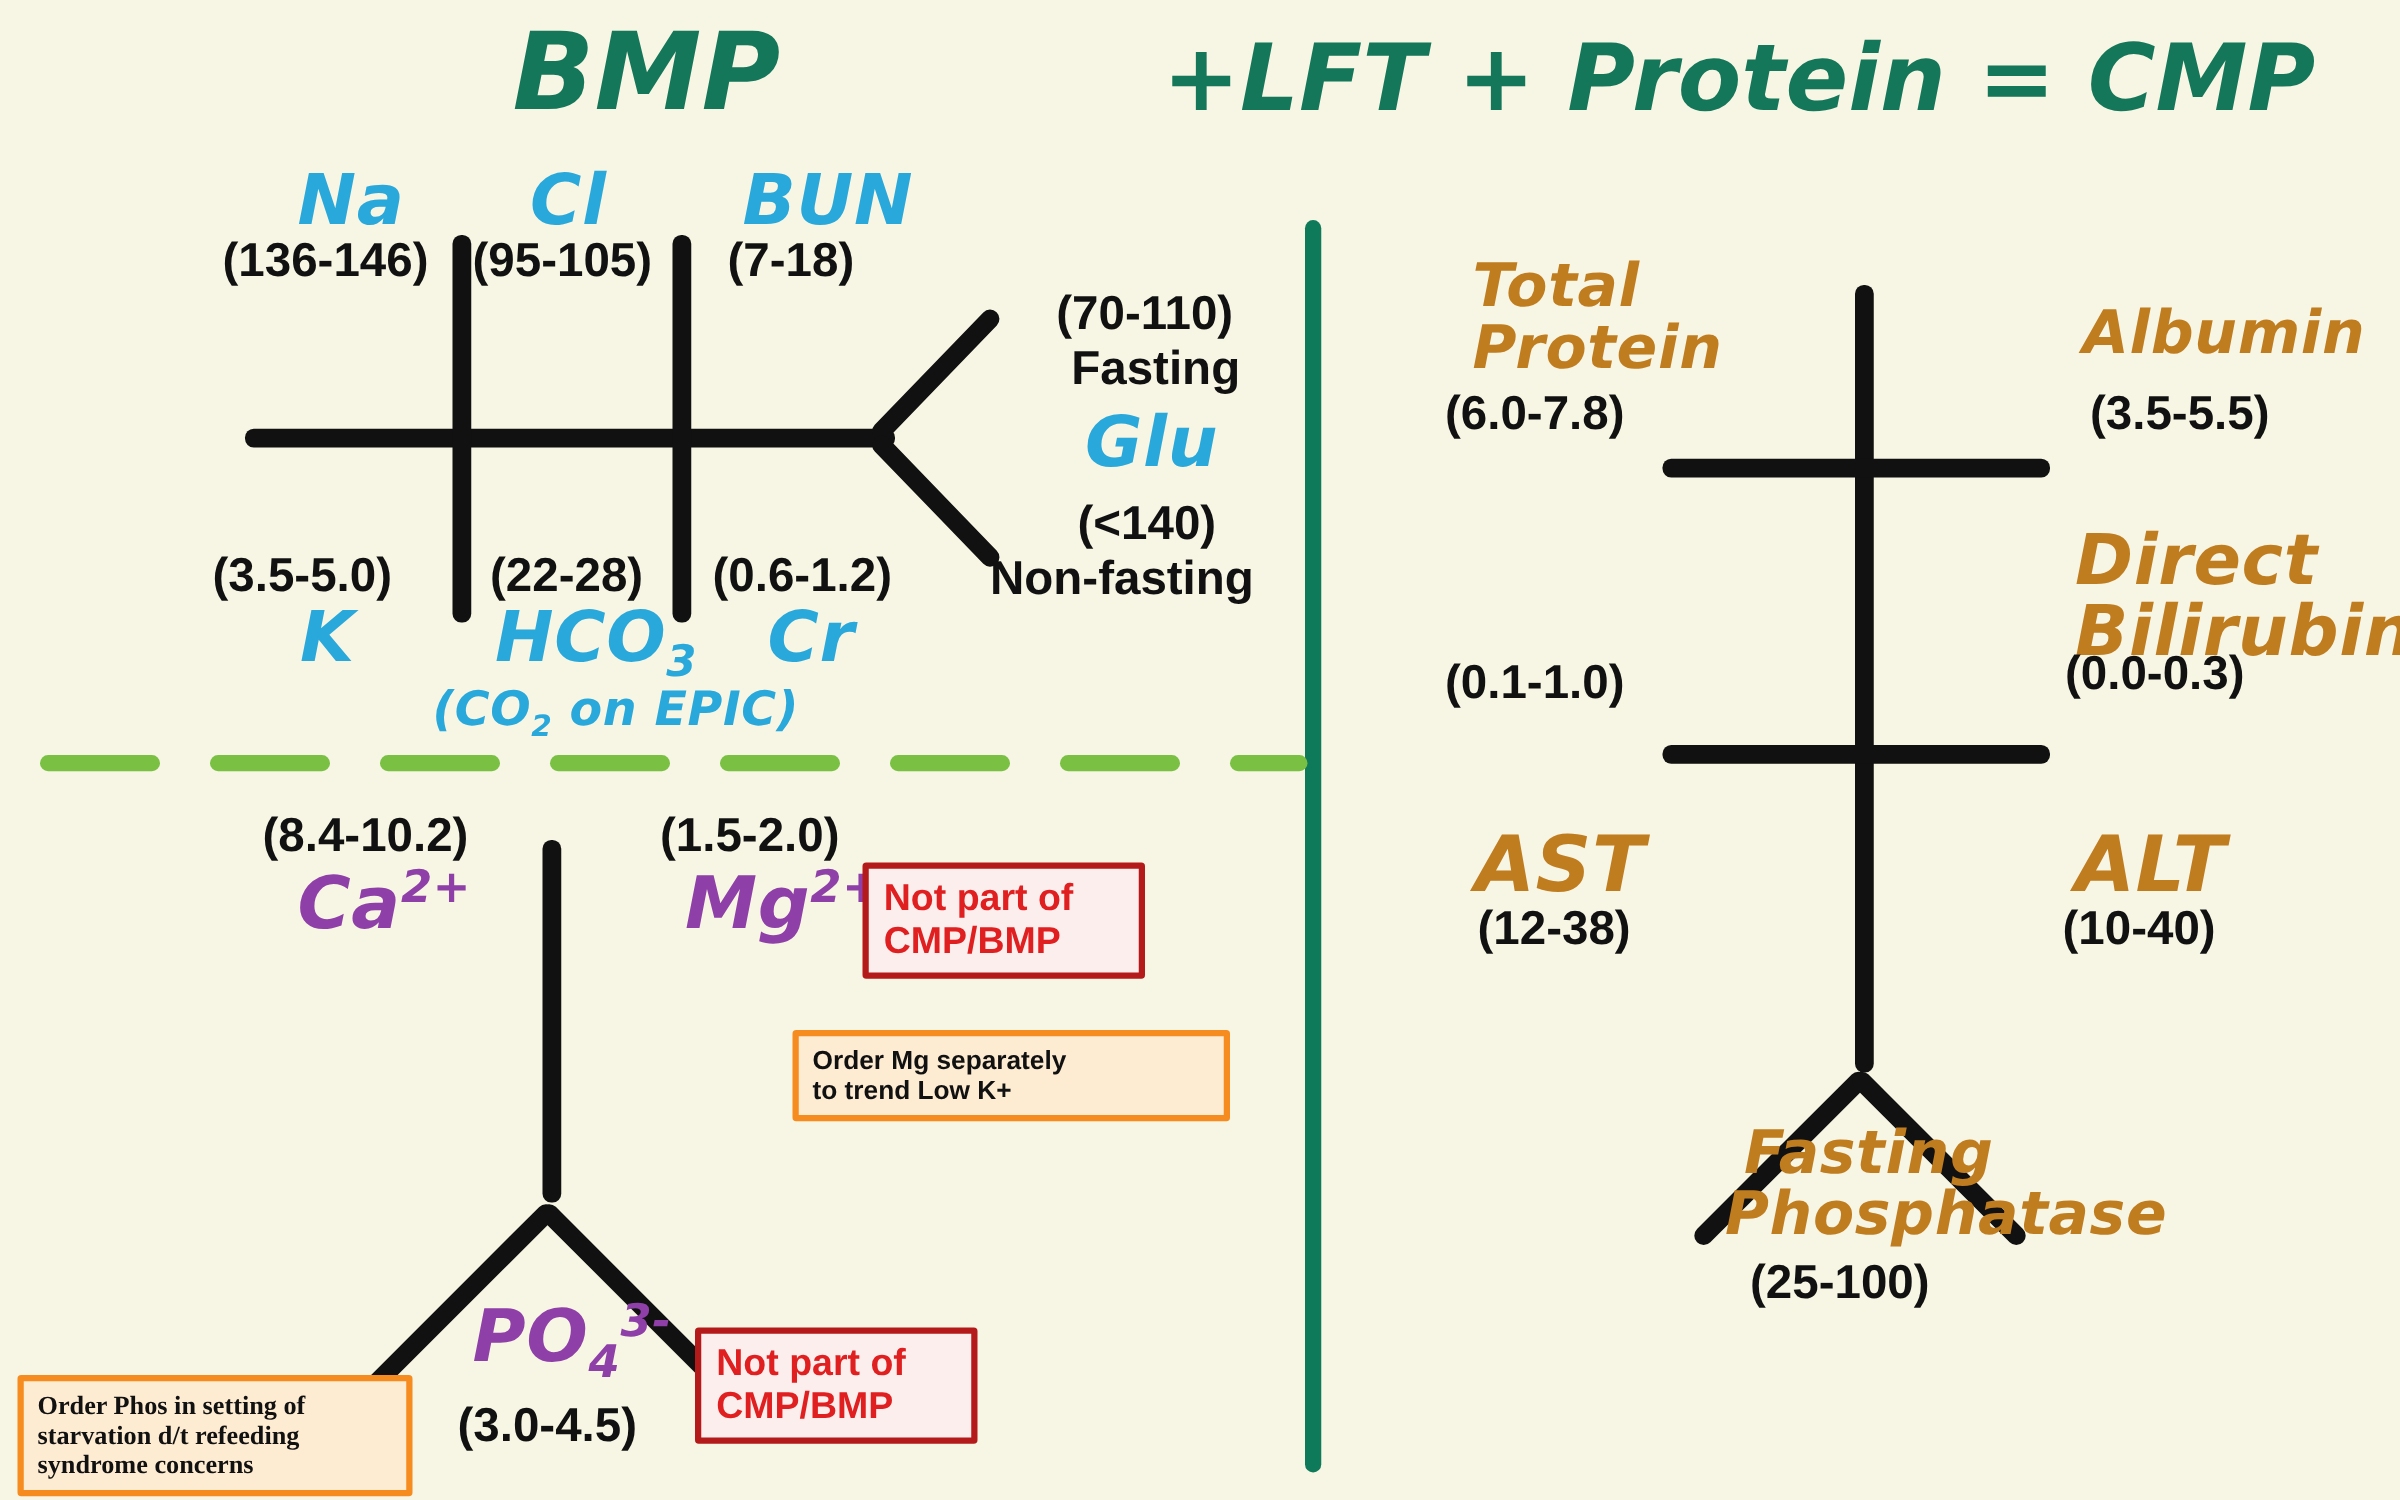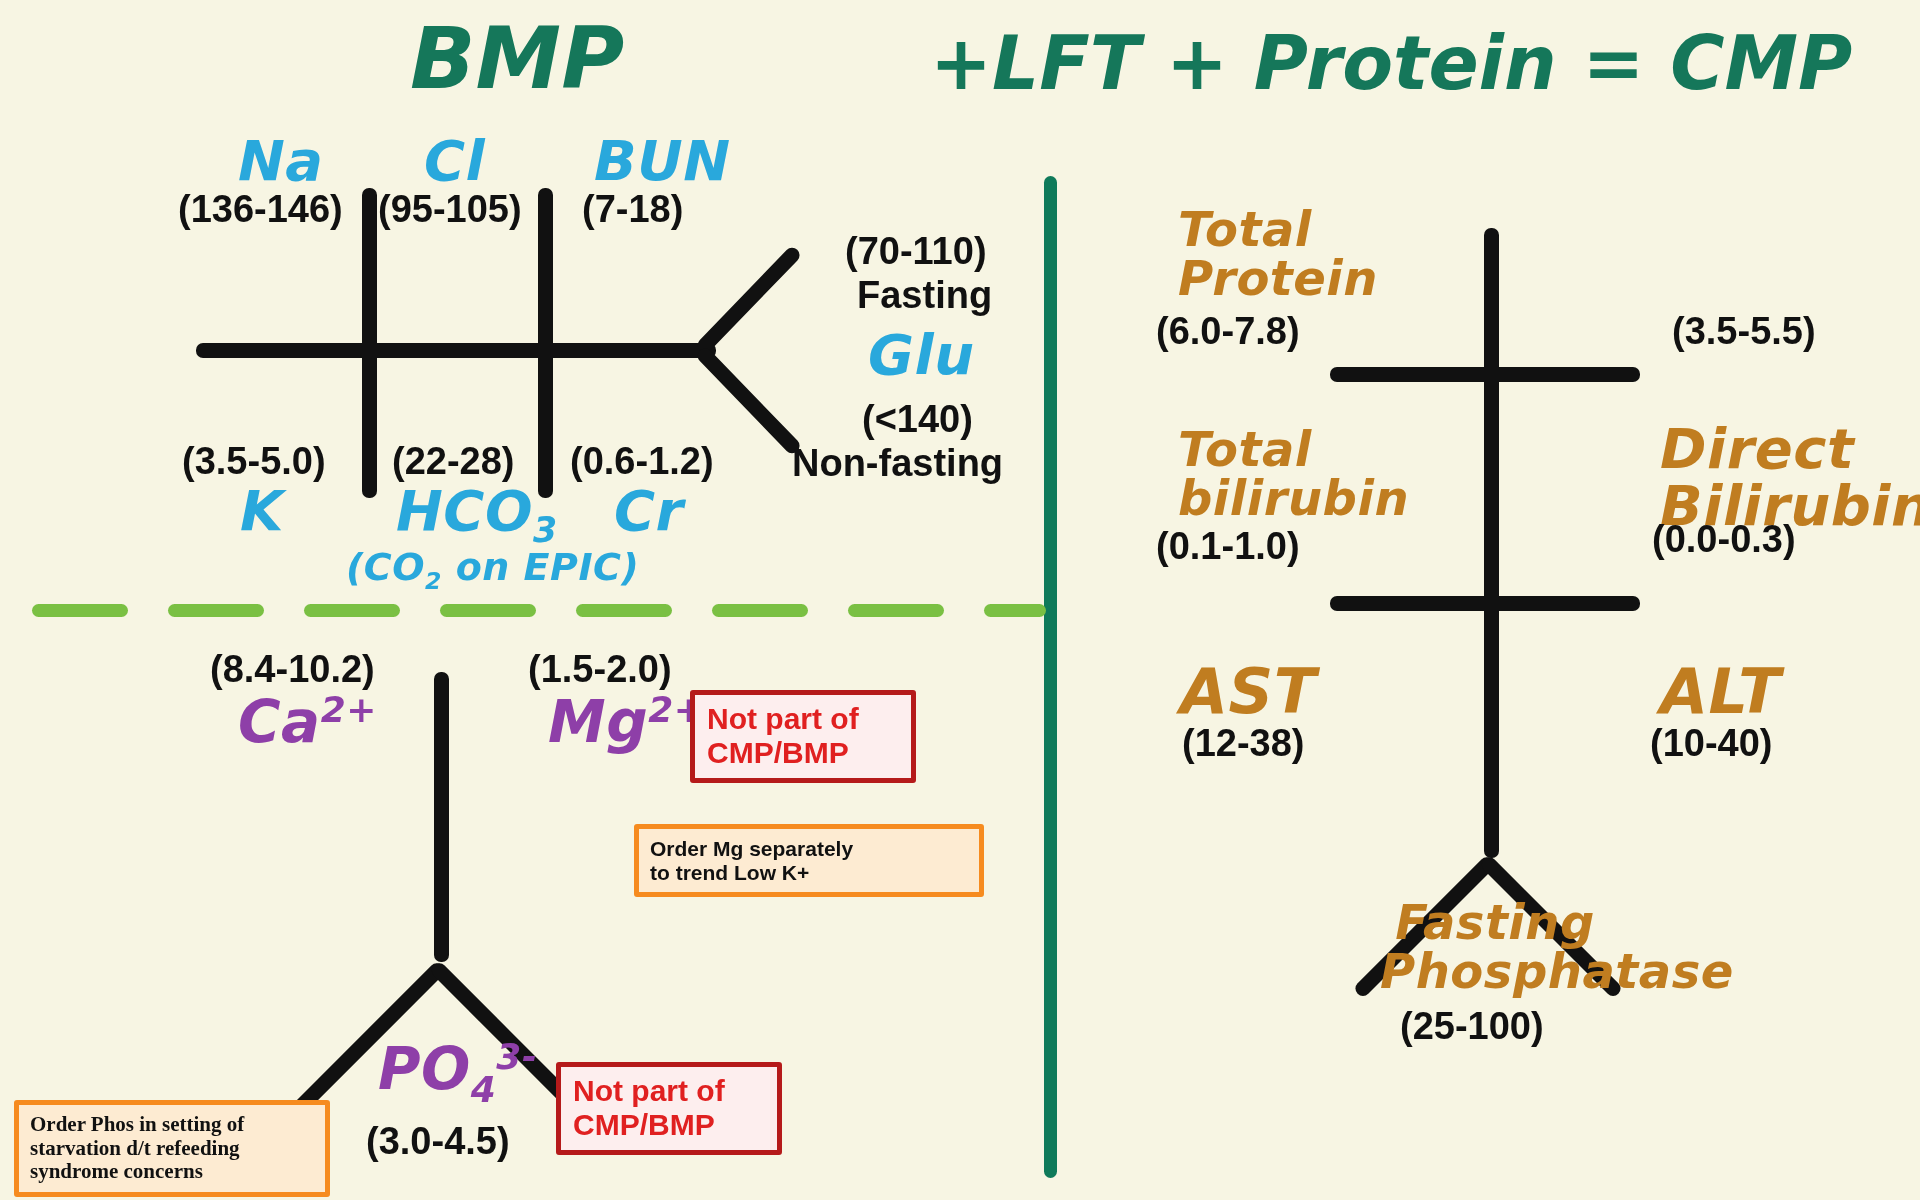--- a/index.html
+++ b/index.html
@@ -100,21 +100,21 @@
 
   <div class="abs hand lbl blue" style="left:238px;top:128px;font-size:56px;">Na</div>
   <div class="abs range lbl" style="left:178px;top:188px;font-size:38px;">(136-146)</div>
 
   <div class="abs hand lbl blue" style="left:424px;top:128px;font-size:56px;">Cl</div>
   <div class="abs range lbl" style="left:378px;top:188px;font-size:38px;">(95-105)</div>
 
   <div class="abs hand lbl blue" style="left:594px;top:128px;font-size:56px;">BUN</div>
   <div class="abs range lbl" style="left:582px;top:188px;font-size:38px;">(7-18)</div>
 
-  <div class="abs range lbl" style="left:182px;top:440px;font-size:38px;">(3.5-5.0)</div>
+  <div class="abs range lbl" style="left:170px;top:440px;font-size:38px;">(3.5-5.0)</div>
   <div class="abs hand lbl blue" style="left:240px;top:478px;font-size:56px;">K</div>
 
   <div class="abs range lbl" style="left:392px;top:440px;font-size:38px;">(22-28)</div>
   <div class="abs hand lbl blue" style="left:396px;top:478px;font-size:56px;">
      <span>HCO<span class="sub">3</span></span>
   </div>
   <div class="abs hand lbl blue" style="left:346px;top:545px;font-size:38px;">(CO<span class="sub">2</span> on EPIC)</div>
 
   <div class="abs range lbl" style="left:570px;top:440px;font-size:38px;">(0.6-1.2)</div>
   <div class="abs hand lbl blue" style="left:614px;top:478px;font-size:56px;">Cr</div>
@@ -179,23 +179,23 @@
   <div class="bar hbar" style="left:1330px;top:367px;width:310px;"></div>
 
   <div class="bar hbar" style="left:1330px;top:596px;width:310px;"></div>
 
   <div class="diag" style="left:1492px;top:852px;width:190px;transform:rotate(135deg);"></div>
   <div class="diag" style="left:1484px;top:852px;width:190px;transform:rotate(45deg);"></div>
 
   <div class="abs hand lbl brown" style="left:1178px;top:205px;font-size:48px;width:175px;line-height:1.02;white-space:normal;">Total Protein</div>
   <div class="abs range lbl" style="left:1156px;top:310px;font-size:38px;">(6.0-7.8)</div>
 
+  <div class="abs hand lbl brown" style="left:1666px;top:238px;font-size:48px;">Albumin</div>
   <div class="abs range lbl" style="left:1672px;top:310px;font-size:38px;">(3.5-5.5)</div>
 
-  <div class="abs hand lbl brown" style="left:1178px;top:425px;font-size:48px;width:170px;line-height:1.02;white-space:normal;">Total bilirubin</div>
   <div class="abs range lbl" style="left:1156px;top:525px;font-size:38px;text-align:center;">(0.1-1.0)</div>
 
   <div class="abs hand lbl brown" style="left:1660px;top:420px;font-size:56px;width:190px;line-height:1.02;white-space:normal;">Direct Bilirubin</div>
   <div class="abs range lbl" style="left:1652px;top:518px;font-size:38px;">(0.0-0.3)</div>
 
   <div class="abs hand lbl brown" style="left:1180px;top:655px;font-size:62px;">AST</div>
   <div class="abs range lbl" style="left:1182px;top:722px;font-size:38px;">(12-38)</div>
 
   <div class="abs hand lbl brown" style="left:1660px;top:655px;font-size:62px;">ALT</div>
   <div class="abs range lbl" style="left:1650px;top:722px;font-size:38px;">(10-40)</div>

